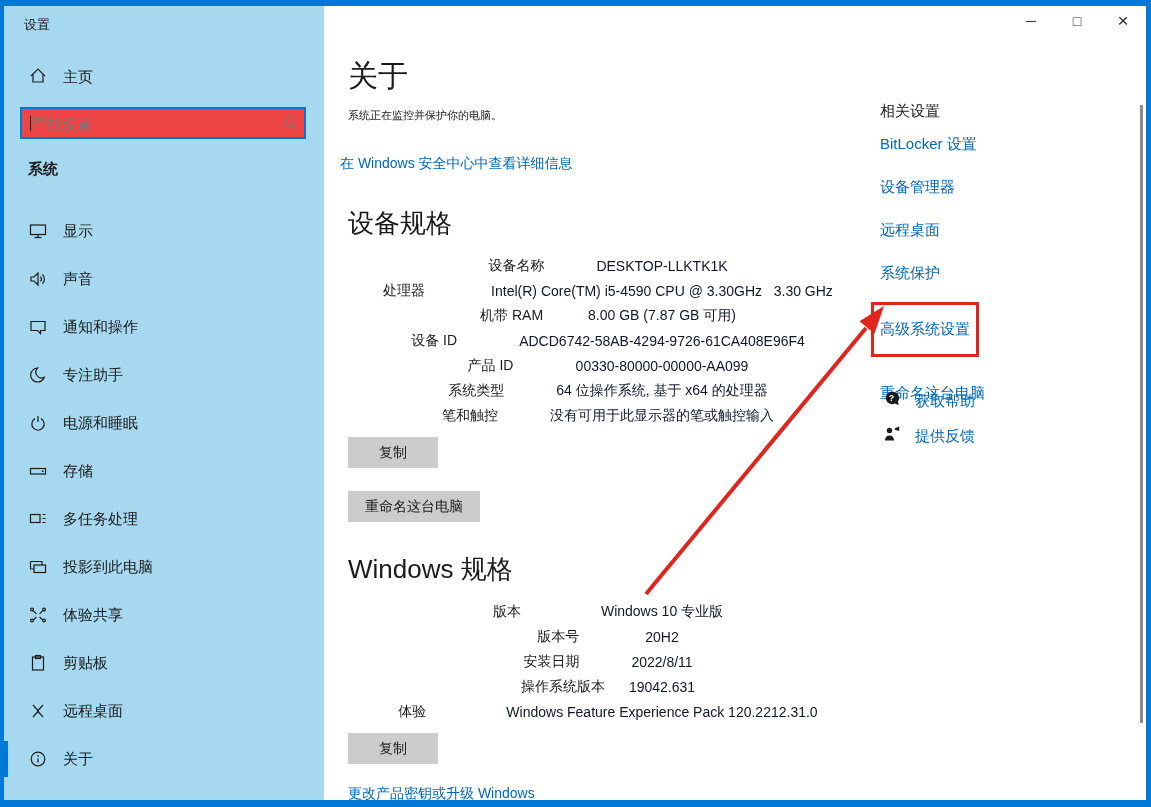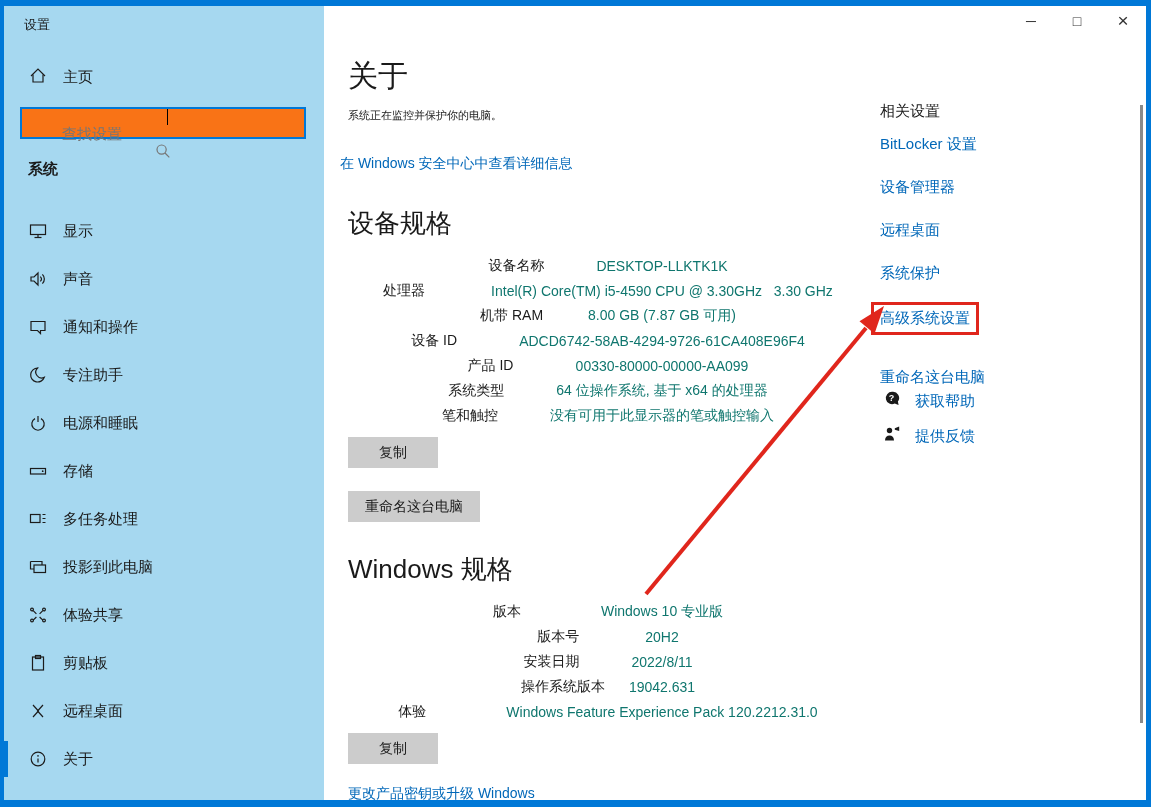--- a/index.html
+++ b/index.html
@@ -9,21 +9,21 @@
     font-family:"Liberation Sans","DejaVu Sans",sans-serif;
     color:#1a1a1a;overflow:hidden;
   }
   .inner{position:relative;width:100%;height:100%;display:flex;background:#fff;overflow:hidden;}
 
   
   .sidebar{width:320px;flex-shrink:0;background:#a6d8f0;position:relative;overflow:hidden;}
   .app-title{position:absolute;left:20px;top:10px;font-size:13px;}
   .home-row{position:absolute;left:24px;top:60px;display:flex;align-items:center;gap:15px;font-size:15px;cursor:default;}
   .search-box{position:absolute;left:16px;top:101px;width:286px;height:32px;box-sizing:border-box;
-    background:#f97316;border:2px solid #0078d7;display:flex;align-items:center;flex-direction:column;}
+    background:#ef4444;border:2px solid #0078d7;display:flex;align-items:center;}
   .caret{width:1px;height:16px;background:#000;margin-left:8px;flex-shrink:0;}
   .search-box input{flex:1;border:none;outline:none;font-size:15px;padding:0 4px 0 1px;min-width:0;
     font-family:"Liberation Sans","DejaVu Sans",sans-serif;color:#1a1a1a;background:transparent;}
   .search-box input::placeholder{color:#767676;opacity:1;}
   .search-icon{width:26px;display:flex;align-items:center;justify-content:center;flex-shrink:0;}
   .sys-header{position:absolute;left:24px;top:154px;font-size:15px;font-weight:bold;}
   .nav-list{position:absolute;left:0;top:201px;width:100%;}
   .nav-item{height:48px;display:flex;align-items:center;padding-left:24px;gap:15px;font-size:15px;position:relative;cursor:default;}
   .nav-item .nav-icon{width:20px;height:20px;display:flex;align-items:center;justify-content:center;}
   .nav-item.selected::before{content:"";position:absolute;left:0;top:6px;bottom:6px;width:4px;background:#0078d7;}
@@ -40,33 +40,33 @@
   .intro{position:absolute;left:24px;top:102px;font-size:11px;}
   .sec-link{position:absolute;left:16px;top:149px;font-size:14px;color:#0067b8;text-decoration:none;cursor:pointer;}
   .section-title{position:absolute;left:24px;font-size:26px;font-weight:normal;margin:0;}
   .devspec-title{top:200px;}
   .winspec-title{top:546px;}
   .spec-table{position:absolute;left:24px;width:520px;}
   .devspec-table{top:247px;}
   .winspec-table{top:593px;}
   .spec-row{display:flex;height:25px;align-items:center;font-size:14px;justify-content:center;}
   .spec-label{width:108px;flex-shrink:0;color:#1a1a1a;}
-  .spec-value{color:#0f766e;white-space:nowrap;}
+  .spec-value{color:#0f172a;white-space:nowrap;}
   .gray-btn{position:absolute;background:#cccccc;border:none;font-size:14px;color:#1a1a1a;
     font-family:"Liberation Sans","DejaVu Sans",sans-serif;cursor:pointer;display:flex;align-items:center;justify-content:center;}
   .copy-btn-1{left:24px;top:431px;width:90px;height:31px;}
   .rename-btn{left:24px;top:485px;height:31px;padding:0 17px;}
   .copy-btn-2{left:24px;top:727px;width:90px;height:31px;}
   .footer-link{position:absolute;left:24px;top:779px;font-size:14px;color:#0067b8;text-decoration:none;cursor:pointer;}
 
   
   .related{position:absolute;left:556px;top:96px;width:250px;}
   .related-title{font-size:15px;color:#1a1a1a;margin-bottom:14px;}
   .related a{display:block;font-size:15px;color:#0067b8;text-decoration:none;margin-bottom:24px;cursor:pointer;}
-  .redbox{display:inline-block;border:3px solid #e0261c;padding:4px 6px;margin:-5px 0 12px -9px;}
+  .redbox{display:inline-block;border:3px solid #e0261c;padding:15px 6px;margin:-5px 0 6px -9px;}
   .redbox a{margin-bottom:0;}
   .help{position:absolute;left:558px;top:383px;}
   .help-row{display:flex;align-items:center;gap:13px;margin-bottom:11px;cursor:pointer;}
   .help-row .help-label{font-size:15px;color:#0067b8;}
 
   .scrollbar{position:absolute;right:3px;top:99px;width:3px;height:618px;background:#8a8a8a;}
 
   
   .annotation-layer{position:absolute;left:0;top:0;width:1151px;height:807px;pointer-events:none;z-index:10;}
 </style>

